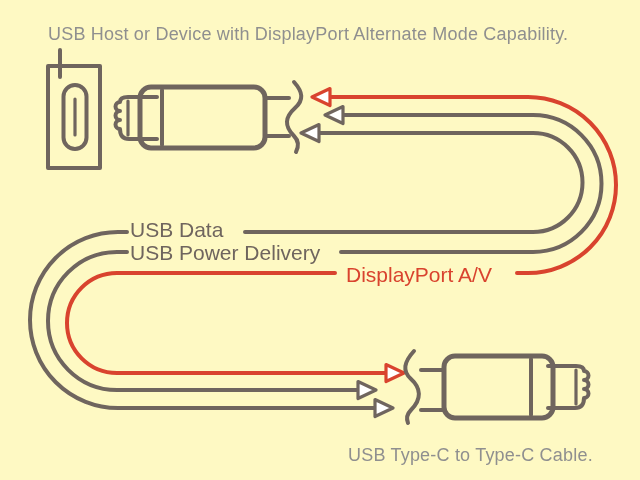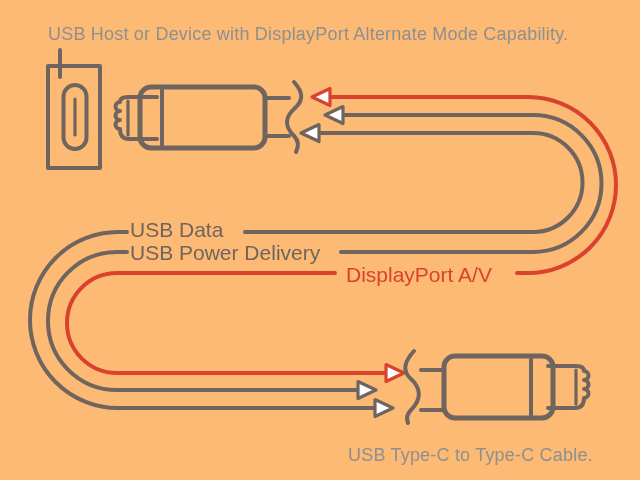--- a/index.html
+++ b/index.html
@@ -1,16 +1,16 @@
 <!DOCTYPE html>
 <html style="--wire-gray: #6f655e; --wire-red: #d9432e; --caption-gray: #8f8f8f;"><head>
 <meta charset="utf-8">
 <style>
   html,body{margin:0;padding:0;background:#fff;}
-  #stage{position:relative;width:640px;height:480px;background:#fdba74;overflow:hidden;}
+  #stage{position:relative;width:640px;height:480px;background:#fef9c3;overflow:hidden;}
   svg{display:block;}
   text{font-family:"Liberation Sans","DejaVu Sans",sans-serif;}
   .caption{fill:var(--caption-gray);font-size:18px;letter-spacing:.2px;}
   .label-gray{fill:var(--wire-gray);font-size:21px;}
   .label-red{fill:var(--wire-red);font-size:21px;}
   .wire-g{stroke:var(--wire-gray);stroke-width:4;fill:none;stroke-linecap:round;}
   .wire-r{stroke:var(--wire-red);stroke-width:4;fill:none;stroke-linecap:round;}
   .head-g{fill:#ffffff;stroke:var(--wire-gray);stroke-width:3.2;stroke-linejoin:round;}
   .head-r{fill:#ffffff;stroke:var(--wire-red);stroke-width:3.2;stroke-linejoin:round;}
   .outline{stroke:var(--wire-gray);fill:none;stroke-width:4;stroke-linecap:round;stroke-linejoin:round;}

